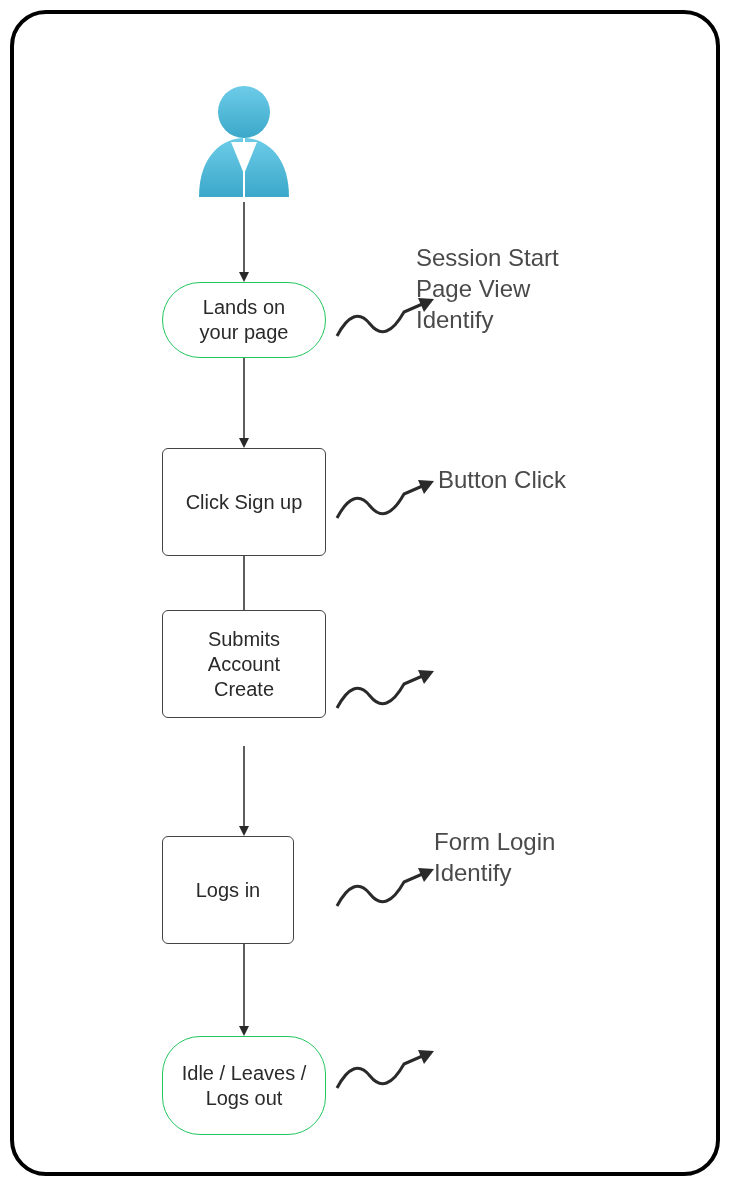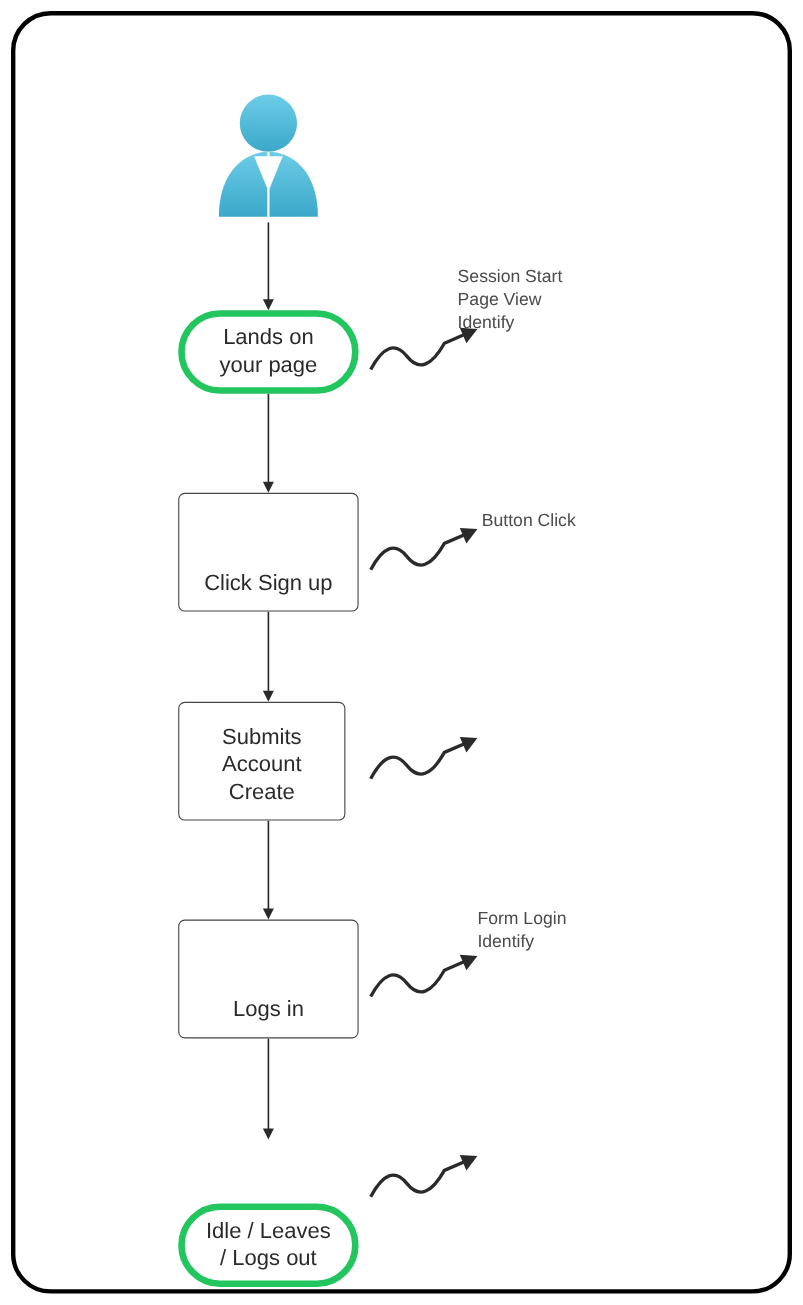--- a/index.html
+++ b/index.html
@@ -31,49 +31,49 @@
     }
     .user-icon {
       position: absolute;
       left: 175px;
       top: 68px;
       width: 110px;
       height: 120px;
     }
     .node-rounded {
       position: absolute;
-      border: 6px solid #22c55e;
+      border: 1px solid #22c55e;
       border-radius: 38px;
       background: #fff;
       display: flex;
       align-items: center;
       justify-content: center;
       text-align: center;
       font-size: 20px;
       color: #2a2a2a;
       padding: 8px 18px;
       line-height: 1.25;
     }
     .node-rect {
       position: absolute;
       border: 1px solid #444;
       border-radius: 6px;
       background: #fff;
       display: flex;
-      align-items: flex-end;
+      align-items: center;
       justify-content: center;
       text-align: center;
       font-size: 20px;
       color: #2a2a2a;
       padding: 12px 14px;
       line-height: 1.25;
     }
     .event-label {
       position: absolute;
-      font-size: 16px;
+      font-size: 24px;
       color: #4a4a4a;
       white-space: pre-line;
       line-height: 1.3;
     }
     .arrow-down {
       position: absolute;
       left: 223px;
       width: 14px;
     }
     .squiggle {
@@ -143,59 +143,59 @@
     </div>
     <div class="event-label" style="left:424px;top:450px">Button Click</div>
 
     <div class="arrow-down" style="top:542px;height:82px">
       <svg viewBox="0 0 14 82" width="14" height="82">
         <line x1="7" y1="0" x2="7" y2="74" stroke="#2a2a2a" stroke-width="1.5"></line>
         <polygon points="7,82 2,72 12,72" fill="#2a2a2a"></polygon>
       </svg>
     </div>
 
-    <div class="node-rect" style="left:148px;top:624px;width:152px;height:108px">
+    <div class="node-rect" style="left:148px;top:596px;width:164px;height:108px">
       <span>Submits Account Create</span>
     </div>
 
     <div class="squiggle" style="left:318px;top:652px">
       <svg viewBox="0 0 110 50" width="110" height="50">
         <path d="M 5 42 Q 22 10, 38 30 Q 54 50, 72 18 L 95 8" stroke="#2a2a2a" stroke-width="3" fill="none"></path>
         <polygon points="102,5 86,4 92,18" fill="#2a2a2a"></polygon>
       </svg>
     </div>
 
     <div class="arrow-down" style="top:732px;height:90px">
       <svg viewBox="0 0 14 90" width="14" height="90">
         <line x1="7" y1="0" x2="7" y2="82" stroke="#2a2a2a" stroke-width="1.5"></line>
         <polygon points="7,90 2,80 12,80" fill="#2a2a2a"></polygon>
       </svg>
     </div>
 
-    <div class="node-rect" style="left:148px;top:822px;width:164px;height:108px">
+    <div class="node-rect" style="left:148px;top:822px;width:132px;height:108px">
       <span>Logs in</span>
     </div>
 
     <div class="squiggle" style="left:318px;top:850px">
       <svg viewBox="0 0 110 50" width="110" height="50">
         <path d="M 5 42 Q 22 10, 38 30 Q 54 50, 72 18 L 95 8" stroke="#2a2a2a" stroke-width="3" fill="none"></path>
         <polygon points="102,5 86,4 92,18" fill="#2a2a2a"></polygon>
       </svg>
     </div>
     <div class="event-label" style="left:420px;top:812px">Form Login
 Identify</div>
 
     <div class="arrow-down" style="top:930px;height:92px">
       <svg viewBox="0 0 14 92" width="14" height="92">
         <line x1="7" y1="0" x2="7" y2="84" stroke="#2a2a2a" stroke-width="1.5"></line>
         <polygon points="7,92 2,82 12,82" fill="#2a2a2a"></polygon>
       </svg>
     </div>
 
-    <div class="node-rounded" style="left:148px;top:1080px;width:164px;height:76px">
+    <div class="node-rounded" style="left:148px;top:1022px;width:164px;height:99px">
       <span>Idle / Leaves / Logs out</span>
     </div>
 
     <div class="squiggle" style="left:318px;top:1032px">
       <svg viewBox="0 0 110 50" width="110" height="50">
         <path d="M 5 42 Q 22 10, 38 30 Q 54 50, 72 18 L 95 8" stroke="#2a2a2a" stroke-width="3" fill="none"></path>
         <polygon points="102,5 86,4 92,18" fill="#2a2a2a"></polygon>
       </svg>
     </div>
 

